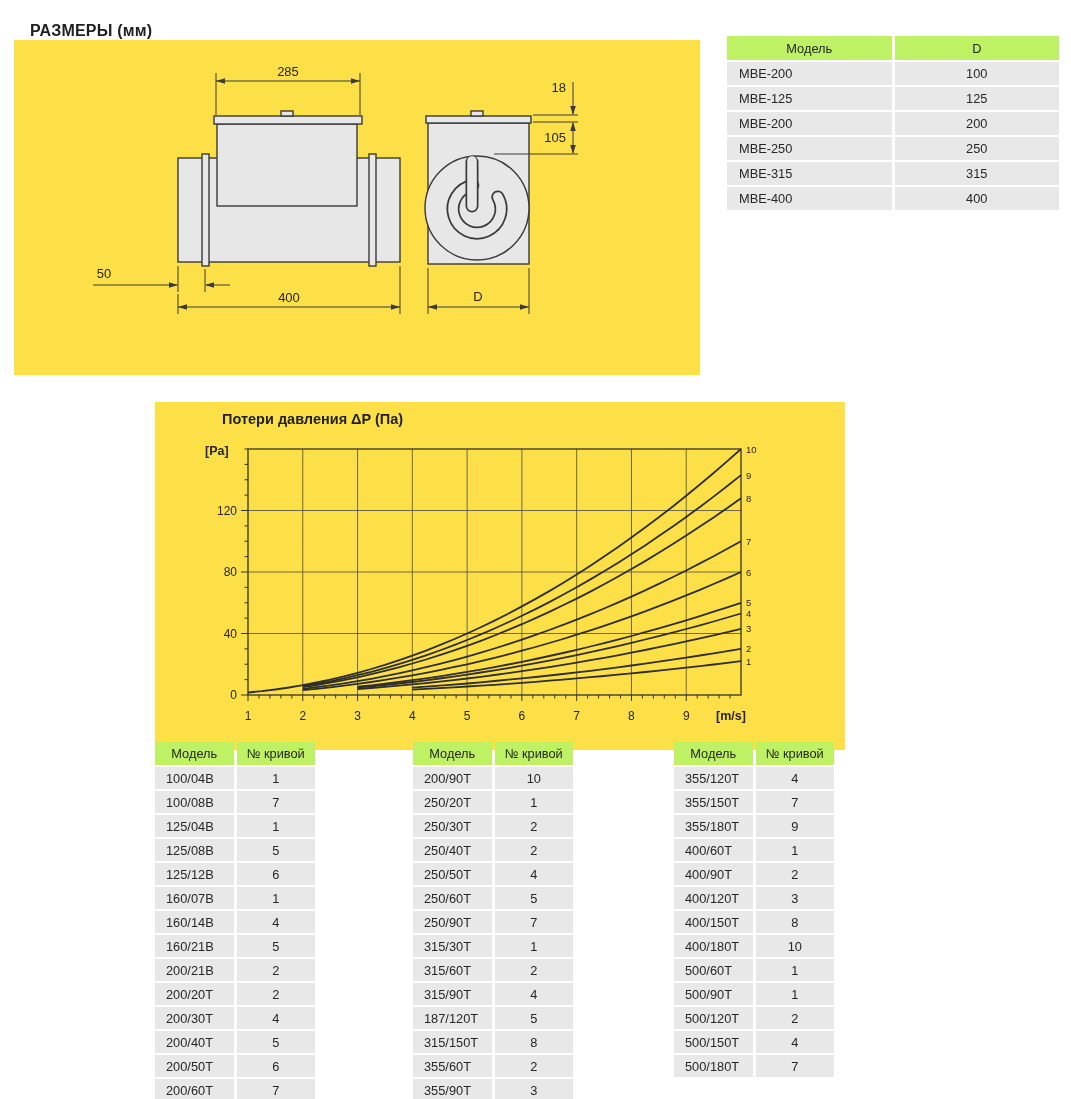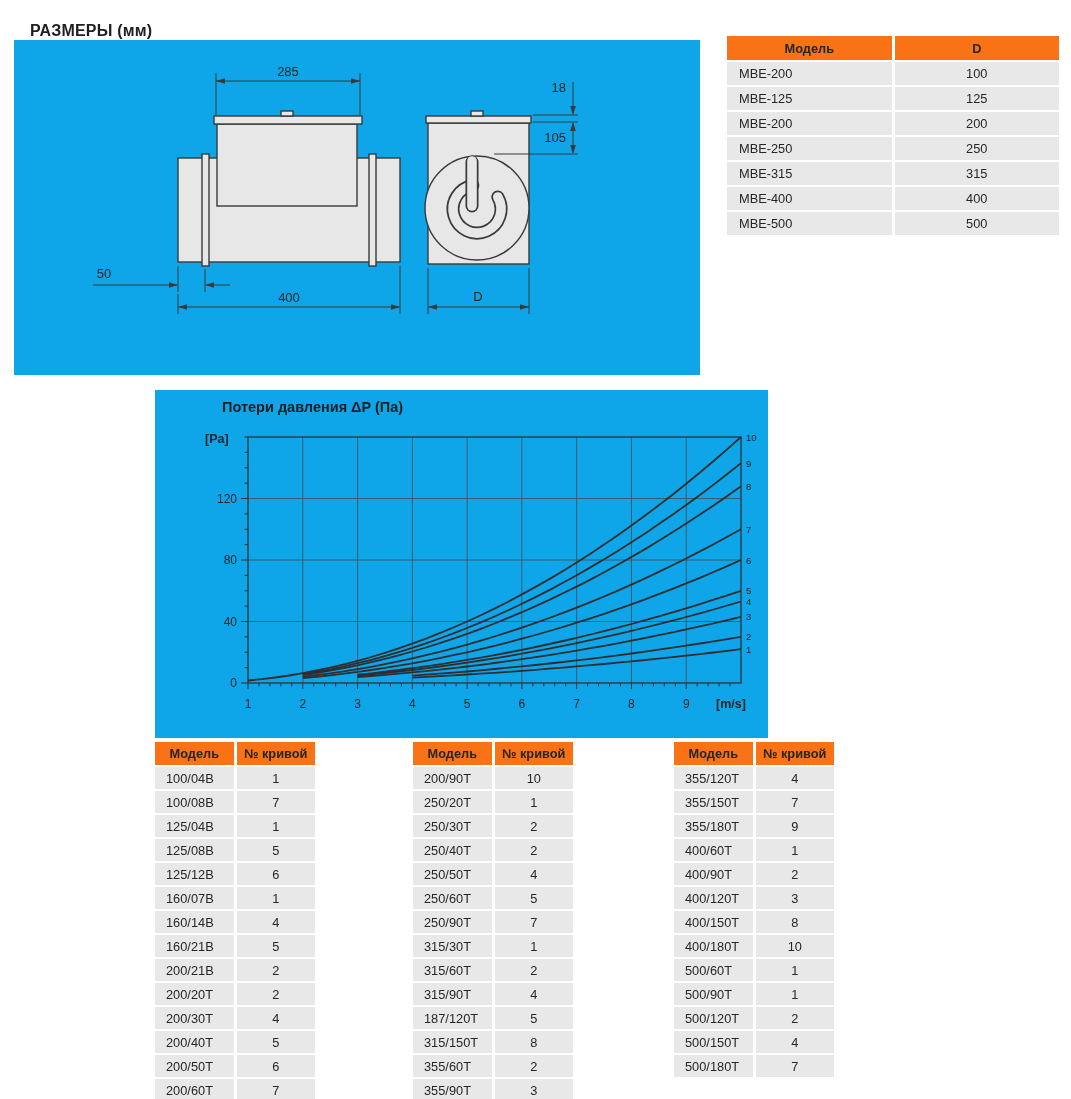--- a/index.html
+++ b/index.html
@@ -1,41 +1,41 @@
 <!DOCTYPE html>
 <html><head>
 <meta charset="utf-8">
 <style>
   html,body{margin:0;padding:0;background:#fff;}
   body{font-family:"Liberation Sans", sans-serif;color:#262626;}
   .page{position:relative;width:1071px;height:1099px;background:#fff;overflow:hidden;}
   .page-title{position:absolute;left:14px;top:6px;font-size:16px;font-weight:bold;letter-spacing:.2px;color:#1f1f1f;margin:16px;}
-  .panel{position:absolute;background:#0ea5e9;}
+  .panel{position:absolute;background:#fde047;}
   .diagram-panel{left:14px;top:40px;width:686px;height:335px;}
-  .chart-panel{left:155px;top:390px;width:613px;height:348px;}
+  .chart-panel{left:155px;top:402px;width:690px;height:348px;}
   .chart-title{position:absolute;left:67px;top:9px;font-size:14.5px;font-weight:bold;color:#1f1f1f;}
   svg{display:block;}
   .fillshape{fill:#e7e7e8;stroke:#3a3a3a;stroke-width:1.4;}
   .dim{stroke:#3a3a3a;stroke-width:1;fill:none;}
   .arrow{fill:#3a3a3a;stroke:none;}
   .dimtext{font-size:13px;fill:#262626;}
   .tube-dark{stroke:#3a3a3a;stroke-width:13;fill:none;stroke-linecap:round;}
   .tube-light{stroke:#e7e7e8;stroke-width:9.6;fill:none;stroke-linecap:round;}
   
   .plot-border{fill:none;stroke:#333;stroke-width:1.3;}
   .grid{stroke:#4a4a4a;stroke-width:0.8;fill:none;}
   .tick{stroke:#333;stroke-width:1;fill:none;}
   .curve{stroke:#2e2e2e;stroke-width:1.8;fill:none;}
   .axis-label{font-size:12px;fill:#262626;}
   .unit-label{font-size:12.5px;fill:#262626;font-weight:bold;}
   .curve-label{font-size:9.5px;fill:#262626;}
   
   table{border-collapse:separate;border-spacing:3px 2px;position:absolute;}
   th,td{font-size:12.8px;overflow:hidden;white-space:nowrap;}
-  th{background:#f97316;font-weight:bold;text-align:center;margin-top:48px;}
+  th{background:#bef264;font-weight:normal;text-align:center;margin-top:48px;}
   td{background:#e8e8e9;}
   td.c0{text-align:left;padding-left:11px;}
   td.c1{text-align:center;}
   .model-d-table{left:724px;top:34px;width:338px;}
   .model-d-table th{height:22px;width:50%;}
   .model-d-table td{height:21px;}
   .model-d-table td.c0{padding-left:12px;}
   .curve-table{width:166px;top:740px;}
   .curve-table th{height:21px;width:50%;}
   .curve-table td{height:20px;}
@@ -137,24 +137,20 @@
           <td class="c0">МВЕ-250</td>
           <td class="c1">250</td>
         </tr>
         <tr>
           <td class="c0">МВЕ-315</td>
           <td class="c1">315</td>
         </tr>
         <tr>
           <td class="c0">МВЕ-400</td>
           <td class="c1">400</td>
-        </tr>
-        <tr>
-          <td class="c0">МВЕ-500</td>
-          <td class="c1">500</td>
         </tr>
       </tbody>
     </table>
 
   <div class="panel chart-panel">
     <div class="chart-title">Потери давления ΔP (Па)</div>
     <svg id="chart-svg" width="690" height="348" viewBox="0 0 690 348">
       <g id="chart-grid">
           <line class="grid" x1="147.77777777777777" y1="47" x2="147.77777777777777" y2="293"></line>
           <line class="grid" x1="202.55555555555554" y1="47" x2="202.55555555555554" y2="293"></line>

